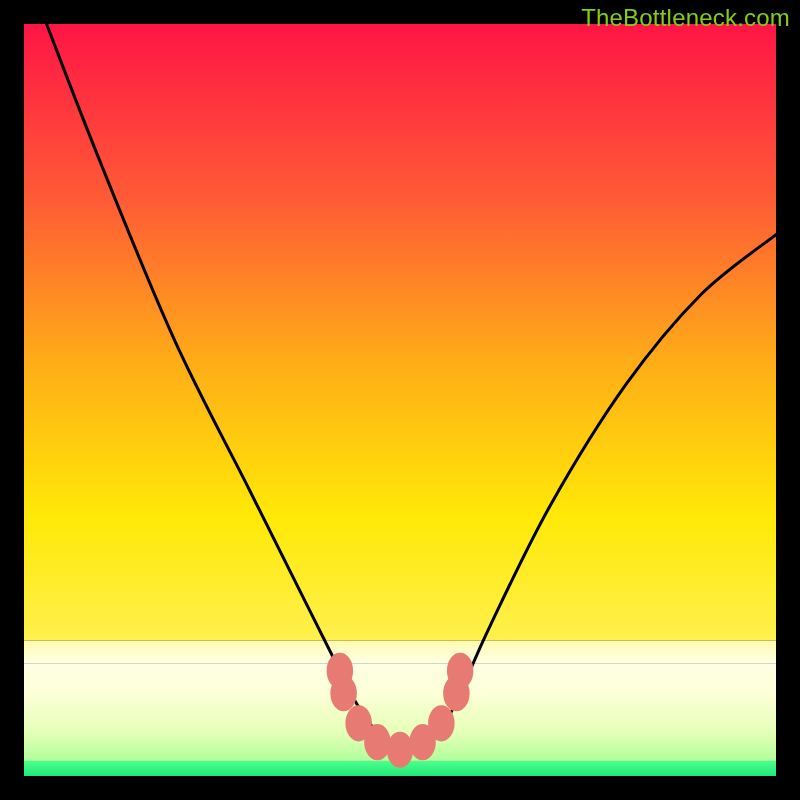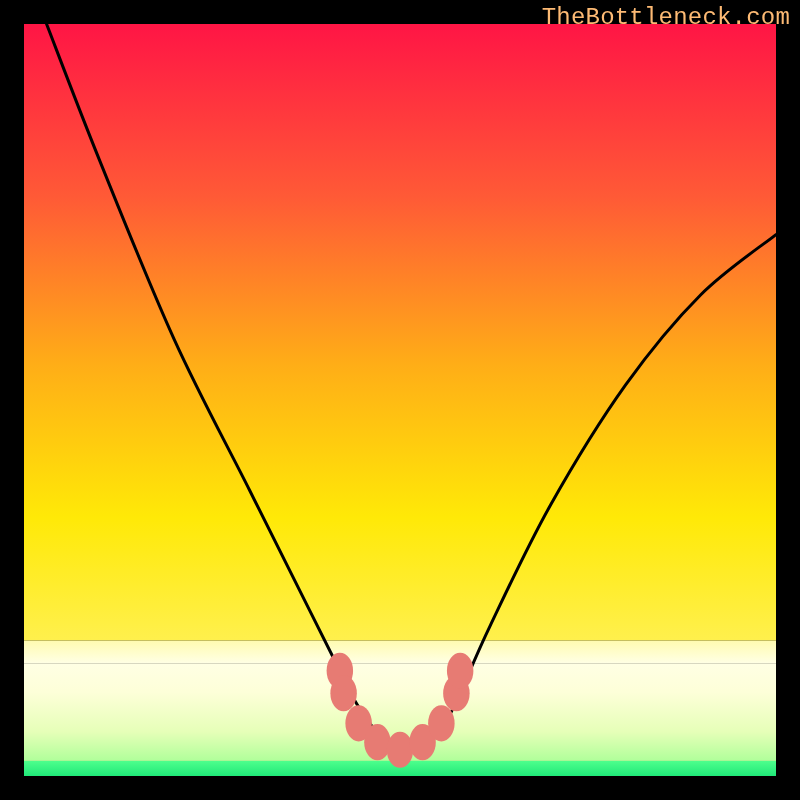--- a/index.html
+++ b/index.html
@@ -21,27 +21,26 @@
     position: absolute;
     left: 24px;
     top: 24px;
     width: 752px;
     height: 752px;
   }
   .watermark {
     position: absolute;
     top: 4px;
     right: 10px;
-    color: #fdba74;
+    color: #84cc16;
     font-size: 24px;
     font-weight: 500;
     letter-spacing: 0.2px;
     user-select: none;
     z-index: 20;
-    font-family: Liberation Mono, monospace;
   }
 </style>
 </head>
 <body>
 
 <div class="frame">
   <div class="watermark">TheBottleneck.com</div>
   <svg class="plot" viewBox="0 0 752 752" preserveAspectRatio="none">
     <defs id="grad-defs">
         <linearGradient id="g0" x1="0" x2="0" y1="0" y2="1">

